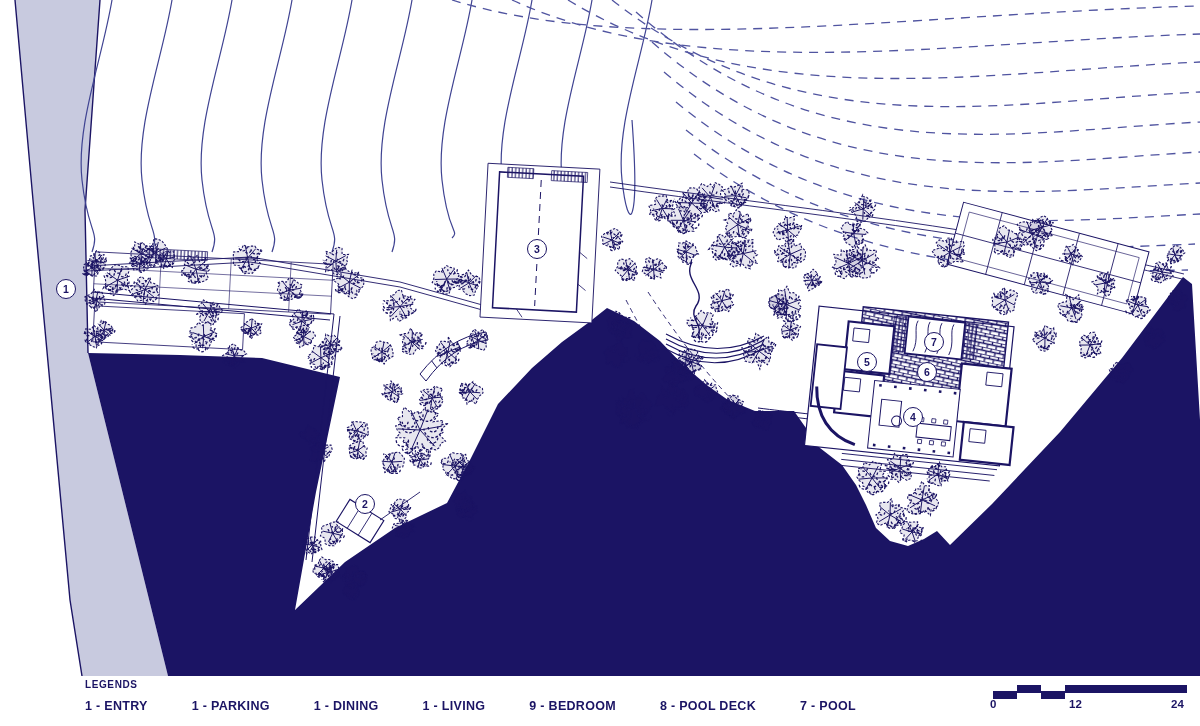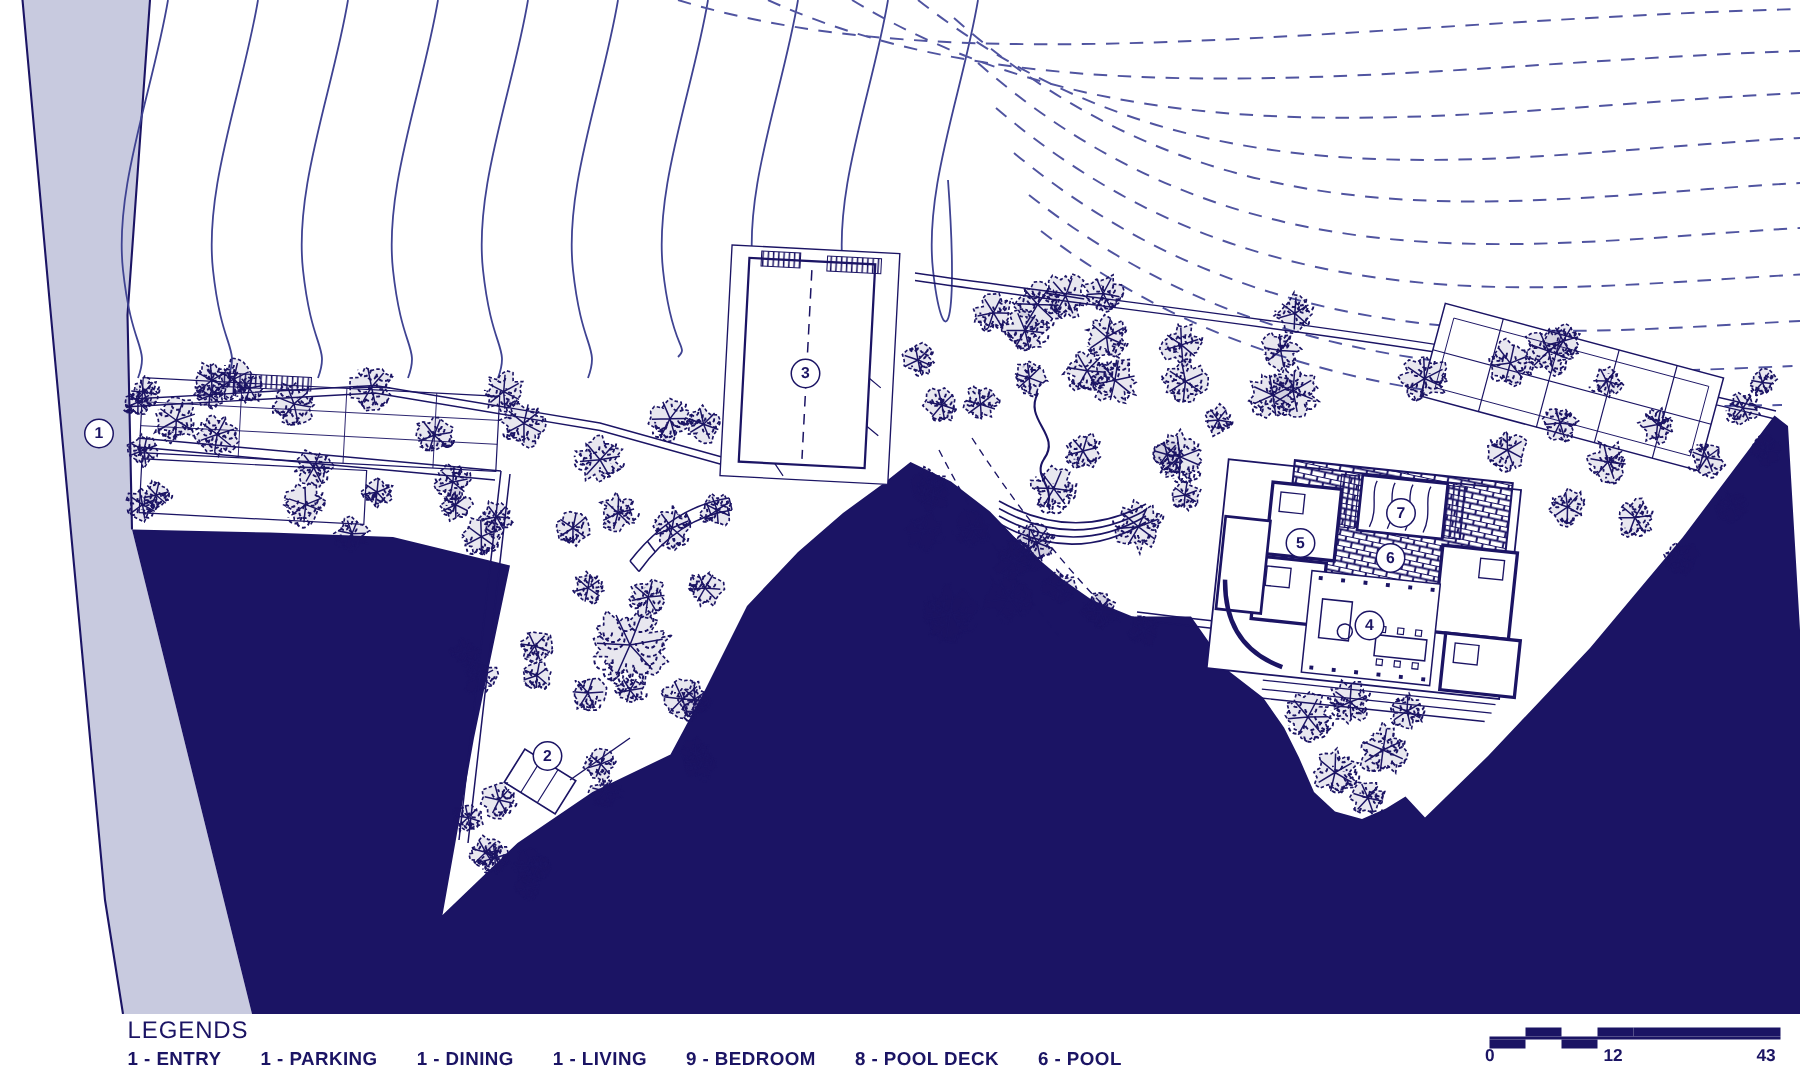--- a/index.html
+++ b/index.html
@@ -5,22 +5,22 @@
   :root{ --ink:#1b1464; }
   html,body{margin:0;padding:0;background:#fff;}
   .stage{position:relative;width:1200px;height:726px;background:#fff;overflow:hidden;
          font-family:"Liberation Sans", sans-serif; color:var(--ink);}
   svg{position:absolute;left:0;top:0;}
   
   .marker{position:absolute;width:18px;height:18px;border:1.6px solid var(--ink);
           border-radius:50%;background:#fff;display:flex;align-items:center;justify-content:center;
           font-size:10.5px;font-weight:700;transform:translate(-50%,-50%);z-index:5;}
   
-  .legend-heading{position:absolute;left:85px;top:679px;font-size:16px;font-weight:400;letter-spacing:.6px;}
-  .legend-row{position:absolute;left:85px;top:699px;display:flex;gap:26px;font-size:12.5px;font-weight:700;letter-spacing:.3px;white-space:nowrap;}
+  .legend-heading{position:absolute;left:85px;top:679px;font-size:10px;font-weight:700;letter-spacing:.6px;}
+  .legend-row{position:absolute;left:85px;top:699px;display:flex;gap:44px;font-size:12.5px;font-weight:700;letter-spacing:.3px;white-space:nowrap;}
   
   .scalebar{position:absolute;left:993px;top:685px;width:194px;height:28px;}
   .sb-line{position:absolute;left:0;top:6px;width:194px;height:2px;background:var(--ink);}
   .sb-seg{position:absolute;height:6px;background:var(--ink);}
   .sb-top{top:0;} .sb-bot{top:8px;}
   .sb-label{position:absolute;top:13px;font-size:11.5px;font-weight:600;}
 </style>
 </head>
 <body>
 
@@ -523,27 +523,27 @@
     </div>
 
   <div class="legend-heading">LEGENDS</div>
   <div class="legend-row">
     <span>1 - ENTRY</span>
     <span>1 - PARKING</span>
     <span>1 - DINING</span>
     <span>1 - LIVING</span>
     <span>9 - BEDROOM</span>
     <span>8 - POOL DECK</span>
-    <span>6 - POOL</span>
+    <span>7 - POOL</span>
   </div>
 
   <div class="scalebar">
     <div class="sb-line"></div>
     <div class="sb-seg sb-bot" style="left:0;width:24px"></div>
     <div class="sb-seg sb-top" style="left:24px;width:24px"></div>
     <div class="sb-seg sb-bot" style="left:48px;width:24px"></div>
     <div class="sb-seg sb-top" style="left:72px;width:24px"></div>
     <div class="sb-seg sb-top" style="left:96px;width:98px"></div>
     <span class="sb-label" style="left:-3px">0</span>
     <span class="sb-label" style="left:76px">12</span>
-    <span class="sb-label" style="left:178px">43</span>
+    <span class="sb-label" style="left:178px">24</span>
   </div>
 </div>
 
 </body></html>

